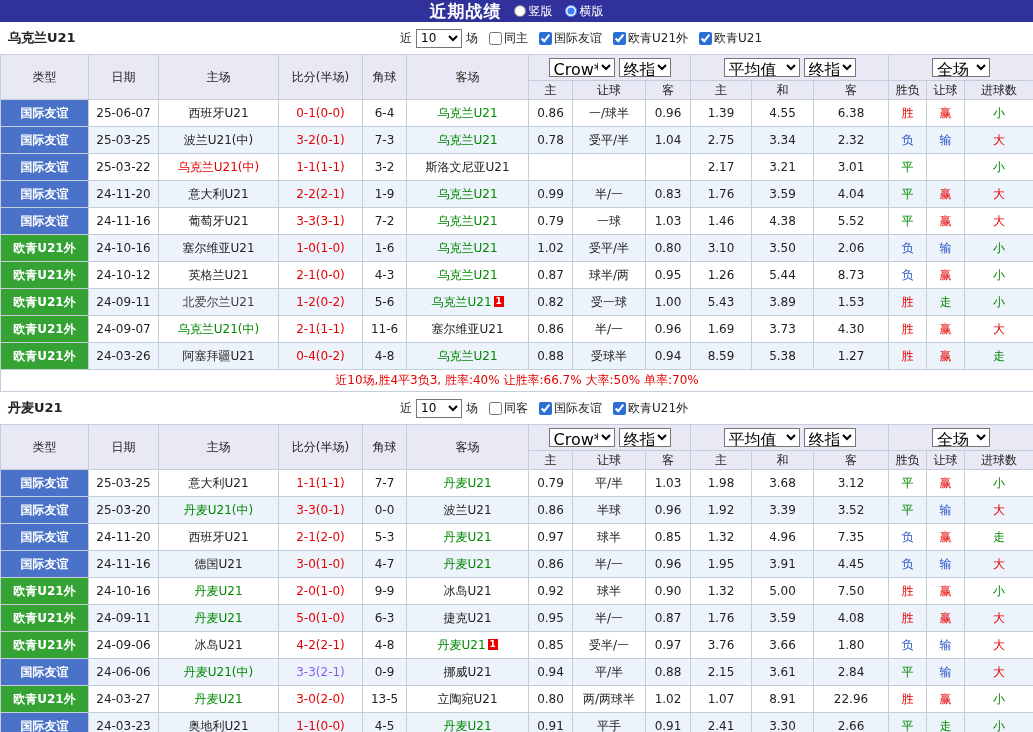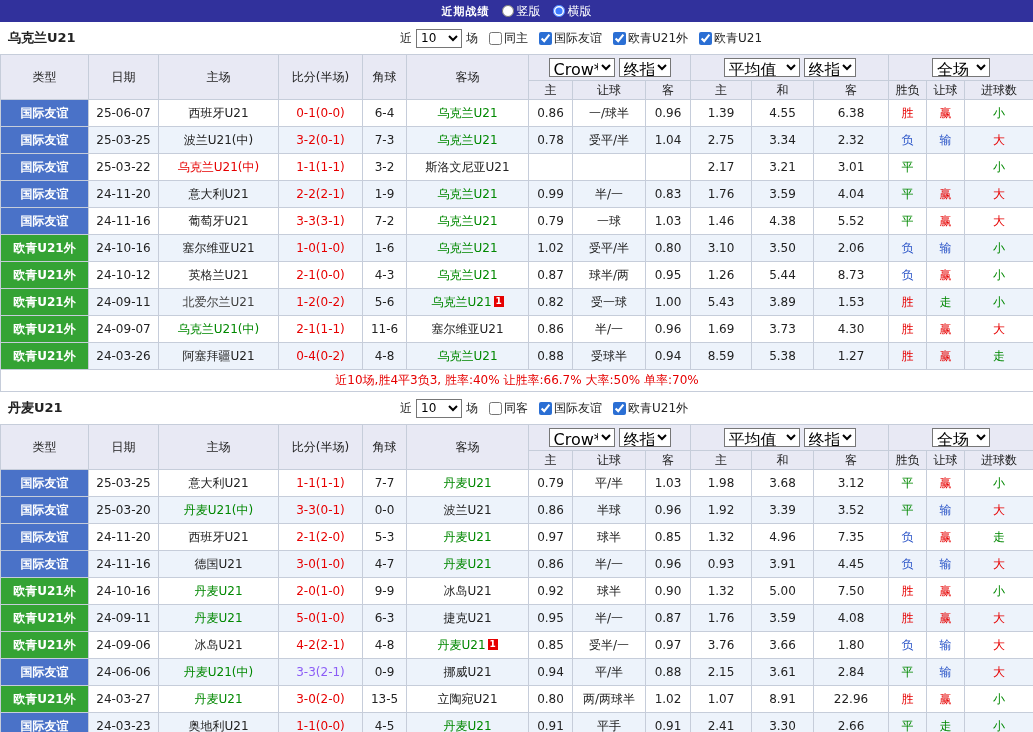--- a/index.html
+++ b/index.html
@@ -1,18 +1,18 @@
 <!DOCTYPE html>
 <html><head>
 <meta charset="utf-8">
 <style>
   html,body{margin:0;padding:0;}
   body{width:1033px;background:#fff;color:#222;font-family:"DejaVu Sans","Liberation Sans",sans-serif;font-size:12px;}
   .topbar{height:22px;display:flex;align-items:center;justify-content:center;gap:12px;color:#fff;}
-  .topbar-title{font-weight:bold;font-size:11px;letter-spacing:1px;}
+  .topbar-title{font-weight:bold;font-size:17px;letter-spacing:1px;}
   .radio-label{display:inline-flex;align-items:center;gap:3px;cursor:pointer;font-size:12px;}
   .radio-label input{width:12px;height:12px;margin:0;accent-color:#3d7bff;}
   .section-head{height:32px;position:relative;display:flex;align-items:center;padding:0 8px;background:#fff;}
   .team-name{font-weight:bold;font-size:13px;}
   .filter{position:absolute;left:400px;display:flex;align-items:center;gap:4px;white-space:nowrap;}
   .filter select{height:19px;font-size:12px;font-family:inherit;background:#fff;}
   .cb{display:inline-flex;align-items:center;gap:2px;margin-left:7px;cursor:pointer;}
   .cb input{width:13px;height:13px;margin:0;accent-color:#2b6fd4;}
   table.results{border-collapse:collapse;table-layout:fixed;width:1033px;}
   .results th,.results td{border:1px solid #c6cdda;text-align:center;white-space:nowrap;overflow:hidden;padding:0 1px;}
@@ -406,21 +406,21 @@
           <tr class="row-alt">
             <td class="type-cell" style="background: rgb(74, 114, 200);">国际友谊</td>
             <td>24-11-16</td>
             <td style="color: rgb(34, 34, 34);"><span>德国U21</span></td>
             <td style="color: rgb(230, 0, 0);">3-0(1-0)</td>
             <td>4-7</td>
             <td style="color: rgb(0, 136, 0);"><span>丹麦U21</span></td>
             <td>0.86</td>
             <td>半/一</td>
             <td>0.96</td>
-            <td>0.93</td>
+            <td>1.95</td>
             <td>3.91</td>
             <td>4.45</td>
             <td style="color: rgb(43, 85, 200);">负</td>
             <td style="color: rgb(43, 85, 200);">输</td>
             <td style="color: rgb(230, 0, 0);">大</td>
           </tr>
           <tr>
             <td class="type-cell" style="background: rgb(52, 163, 52);">欧青U21外</td>
             <td>24-10-16</td>
             <td style="color: rgb(0, 136, 0);"><span>丹麦U21</span></td>

